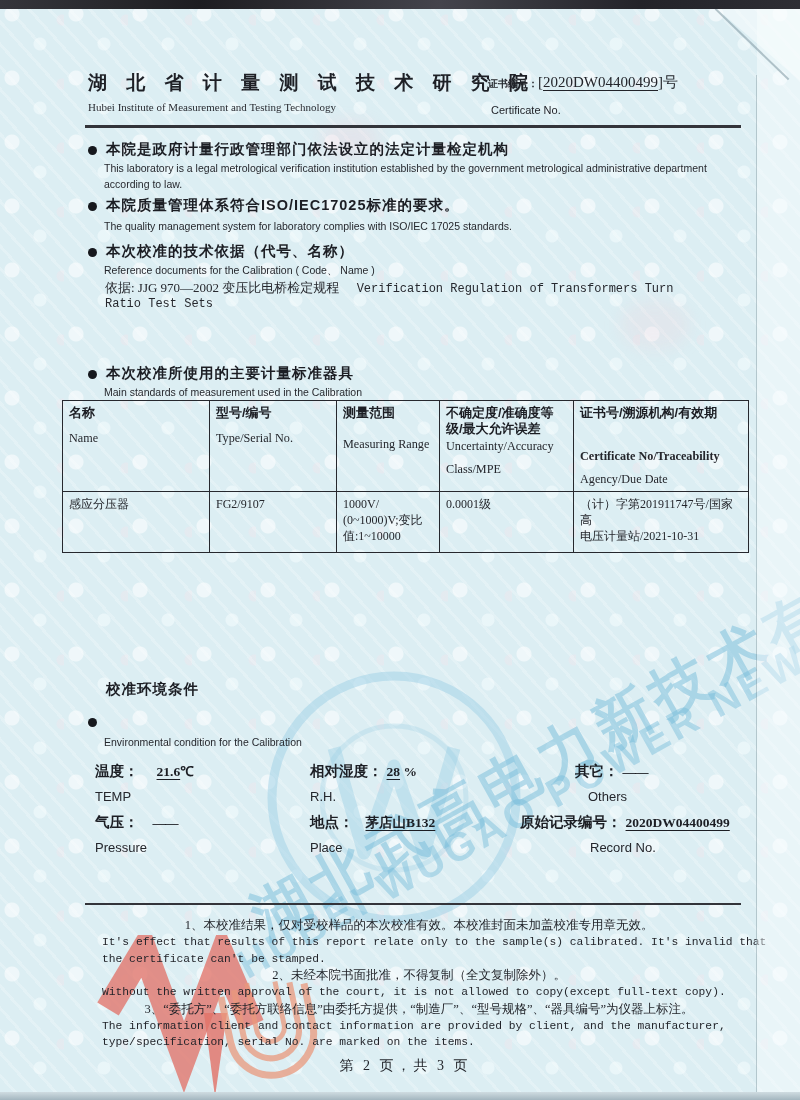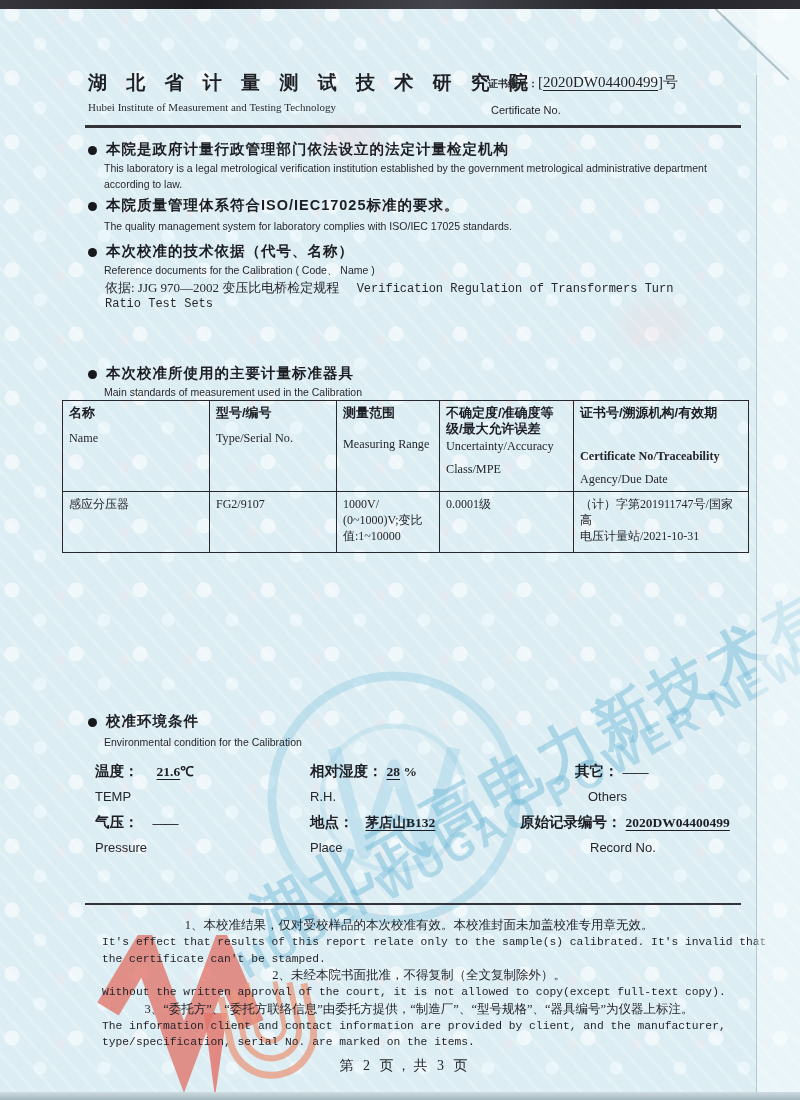--- a/index.html
+++ b/index.html
@@ -190,21 +190,21 @@
           </td>
       <td>
         <div class="td-val">（计）字第201911747号/国家高</div>
         <div class="td-val">电压计量站/2021-10-31</div>
       </td>
     </tr>
   </tbody>
     </table>
 
   <div class="dot" style="left:88px;top:718px;"></div>
-  <div class="abs b-cn" style="left:106px;top:712px;">校准环境条件</div>
+  <div class="abs b-cn" style="left:106px;top:680px;">校准环境条件</div>
   <div class="abs b-en" style="left:104px;top:735px;">Environmental condition for the Calibration</div>
 
   <div class="abs env-label" style="left:95px;top:762px;">
     <span>温度：</span>
     <span class="env-val" style="margin-left:14px;"><u>21.6</u><span>℃</span></span>
   </div>
   <div class="abs env-en" style="left:95px;top:789px;">TEMP</div>
 
   <div class="abs env-label" style="left:310px;top:762px;">
     <span>相对湿度：</span>

